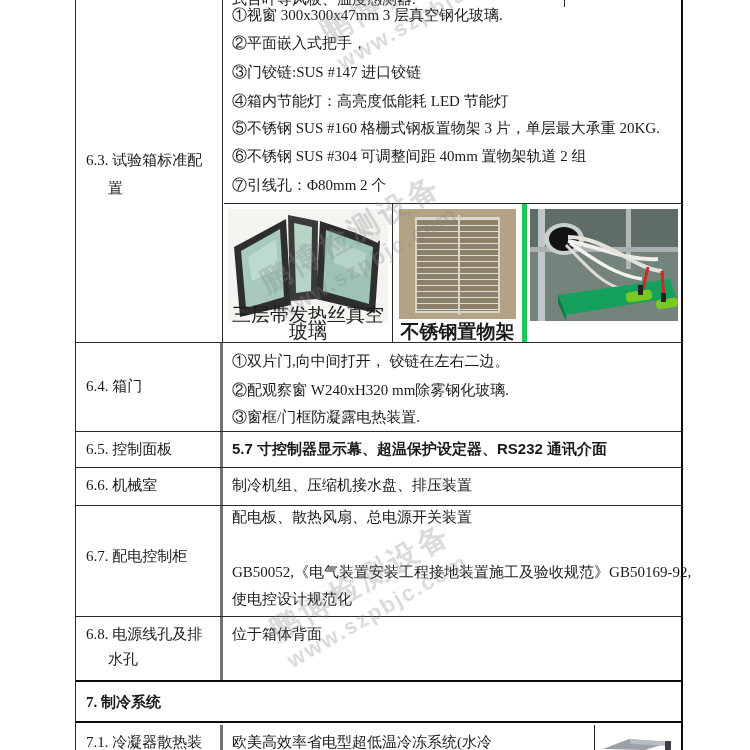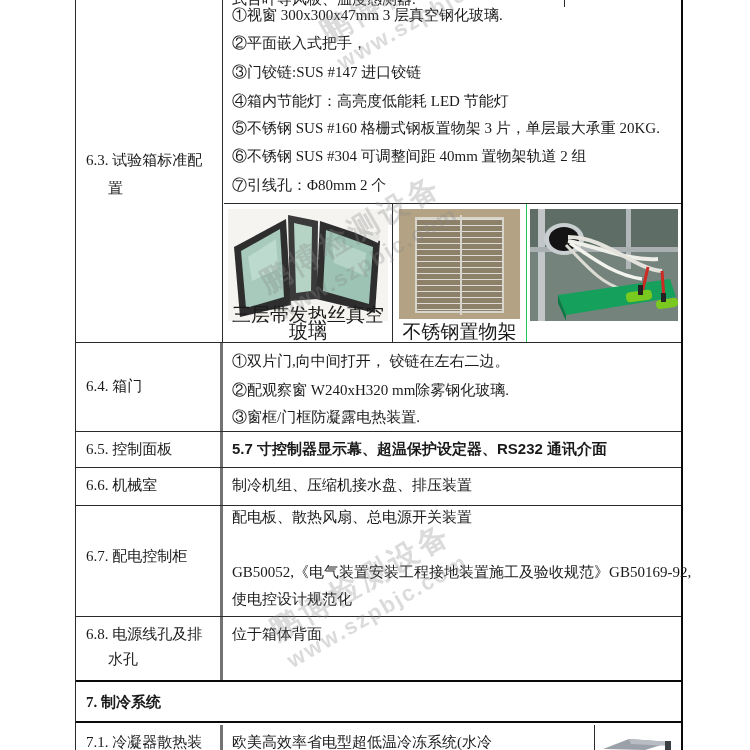--- a/index.html
+++ b/index.html
@@ -16,21 +16,21 @@
   .indent{left:32px;}
   .bold{font-weight:bold;}
   .alt{font-family:"Liberation Sans", sans-serif;font-weight:bold;font-size:15px;}
   .bb1{border-bottom:1px solid #2a2a2a;}
   .bb2{border-bottom:2px solid #0a0a0a;}
   
   .photos{position:absolute;left:148px;right:0;top:203px;height:140px;
           border-top:1px solid #2a2a2a;display:flex;box-sizing:border-box;}
   .photo-cell{position:relative;height:100%;box-sizing:border-box;}
   .pc1{width:169px;border-right:1px solid #2a2a2a;}
-  .pc2{width:134px;border-right:1px solid #22c55e;}
+  .pc2{width:134px;border-right:5px solid #22c55e;font-weight:bold;}
   .pc3{flex:1;}
   .photo-caption{position:absolute;bottom:3px;left:0;right:0;text-align:center;
                  font-size:19px;line-height:17px;}
   .photo-box{position:absolute;top:5px;left:50%;transform:translateX(-50%);}
   
   .shelf-photo{position:absolute;top:5px;left:6px;right:6px;height:110px;background:#b3a384;}
   .shelf-grid{position:absolute;top:8px;left:16px;right:16px;bottom:6px;
               border:2px solid #d8d5cc;background:
               repeating-linear-gradient(180deg, rgba(225,224,218,0.95) 0 1.5px, rgba(110,100,82,0.55) 1.5px 6px);}
   .shelf-split{position:absolute;top:6px;bottom:4px;left:50%;width:2px;background:#d8d5cc;}

